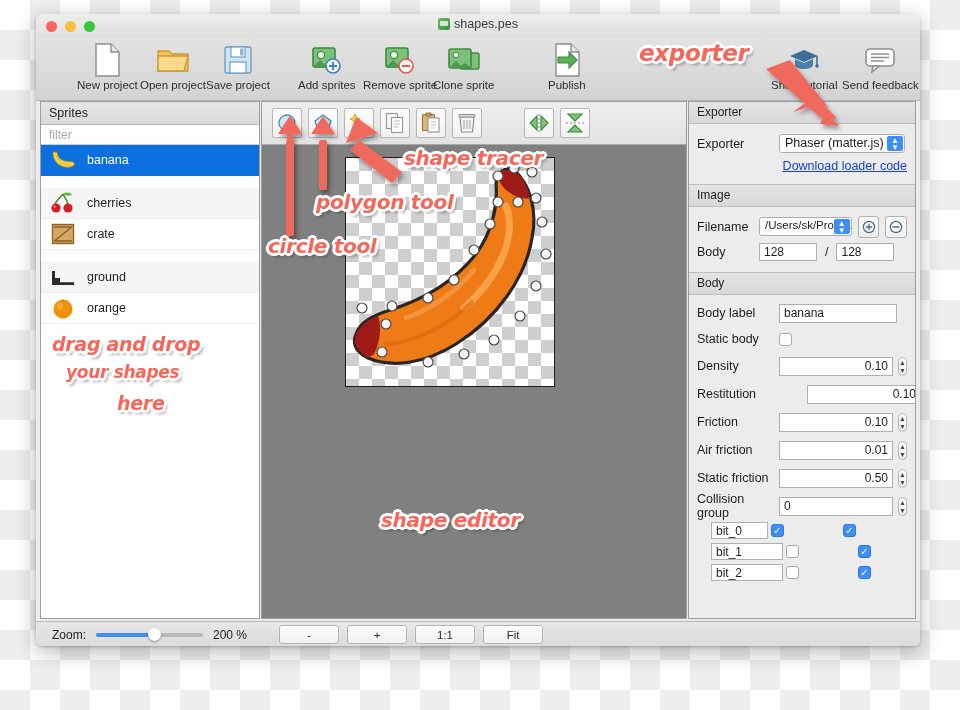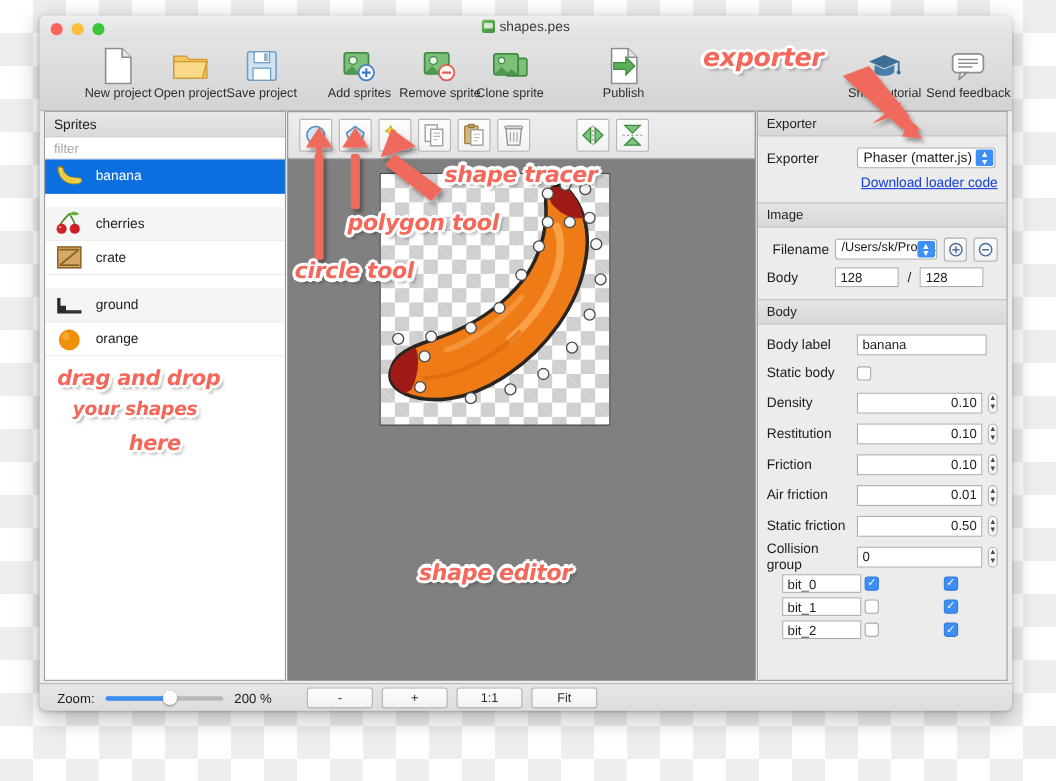--- a/index.html
+++ b/index.html
@@ -467,21 +467,21 @@
         </div>
       </div>
       <div class="row" style="justify-content:flex-end;height:20px;">
         <span class="link">Download loader code</span>
       </div>
     </div>
 
     <div class="sec-hd">Image</div>
     <div class="frm">
       <div class="row">
-        <div class="lab" style="width:62px;flex:0 0 62px;text-align:center;">Filename</div>
+        <div class="lab" style="width:62px;flex:0 0 62px;">Filename</div>
         <div class="combo" style="width:94px;font-size:11.5px;">
           <span>/Users/sk/Programm</span>
           <span class="arrows">▲<br>▼</span>
         </div>
         <div class="rbtn">
           <svg width="14" height="14" viewBox="0 0 14 14">
               <circle cx="7" cy="7" r="5.6" fill="none" stroke="#4a6e94" stroke-width="1.3"></circle>
               <path d="M7 3.8v6.4M3.8 7h6.4" stroke="#4a6e94" stroke-width="1.3"></path>
             </svg>
         </div>
@@ -512,21 +512,21 @@
         <div class="lab">Static body</div>
         <div class="cbox"></div>
       </div>
 
       <div class="row" style="height:28px;">
         <div class="lab">Density</div>
         <input class="tf num" style="width: 114px; height: 19px;" value="0.10">
         <div class="stepper">▲<br>▼</div>
       </div>
 
-      <div class="row" style="height:28px;">
+      <div class="row" style="height:28px;gap:28px;">
         <div class="lab">Restitution</div>
         <input class="tf num" style="width: 114px; height: 19px;" value="0.10">
         <div class="stepper">▲<br>▼</div>
       </div>
 
       <div class="row" style="height:28px;">
         <div class="lab">Friction</div>
         <input class="tf num" style="width: 114px; height: 19px;" value="0.10">
         <div class="stepper">▲<br>▼</div>
       </div>
@@ -544,21 +544,21 @@
       </div>
 
       <div class="row" style="height:28px;justify-content:center;">
         <div class="lab">Collision group</div>
         <input class="tf" style="width: 114px; height: 19px;" value="0">
         <div class="stepper">▲<br>▼</div>
       </div>
 
 
       <div class="bits-row">
-        <input class="tf" style="width: 72px; height: 17px;" value="bit_0">
+        <input class="tf" style="width: 57px; height: 17px;" value="bit_0">
         <div class="cbox on" style="margin-left:3px;">✓</div>
         <div class="cbox on" style="margin-left:59px;">✓</div>
       </div>
       <div class="bits-row">
         <input class="tf" style="width: 72px; height: 17px;" value="bit_1">
         <div class="cbox" style="margin-left:3px;"></div>
         <div class="cbox on" style="margin-left:59px;">✓</div>
       </div>
       <div class="bits-row">
         <input class="tf" style="width: 72px; height: 17px;" value="bit_2">

